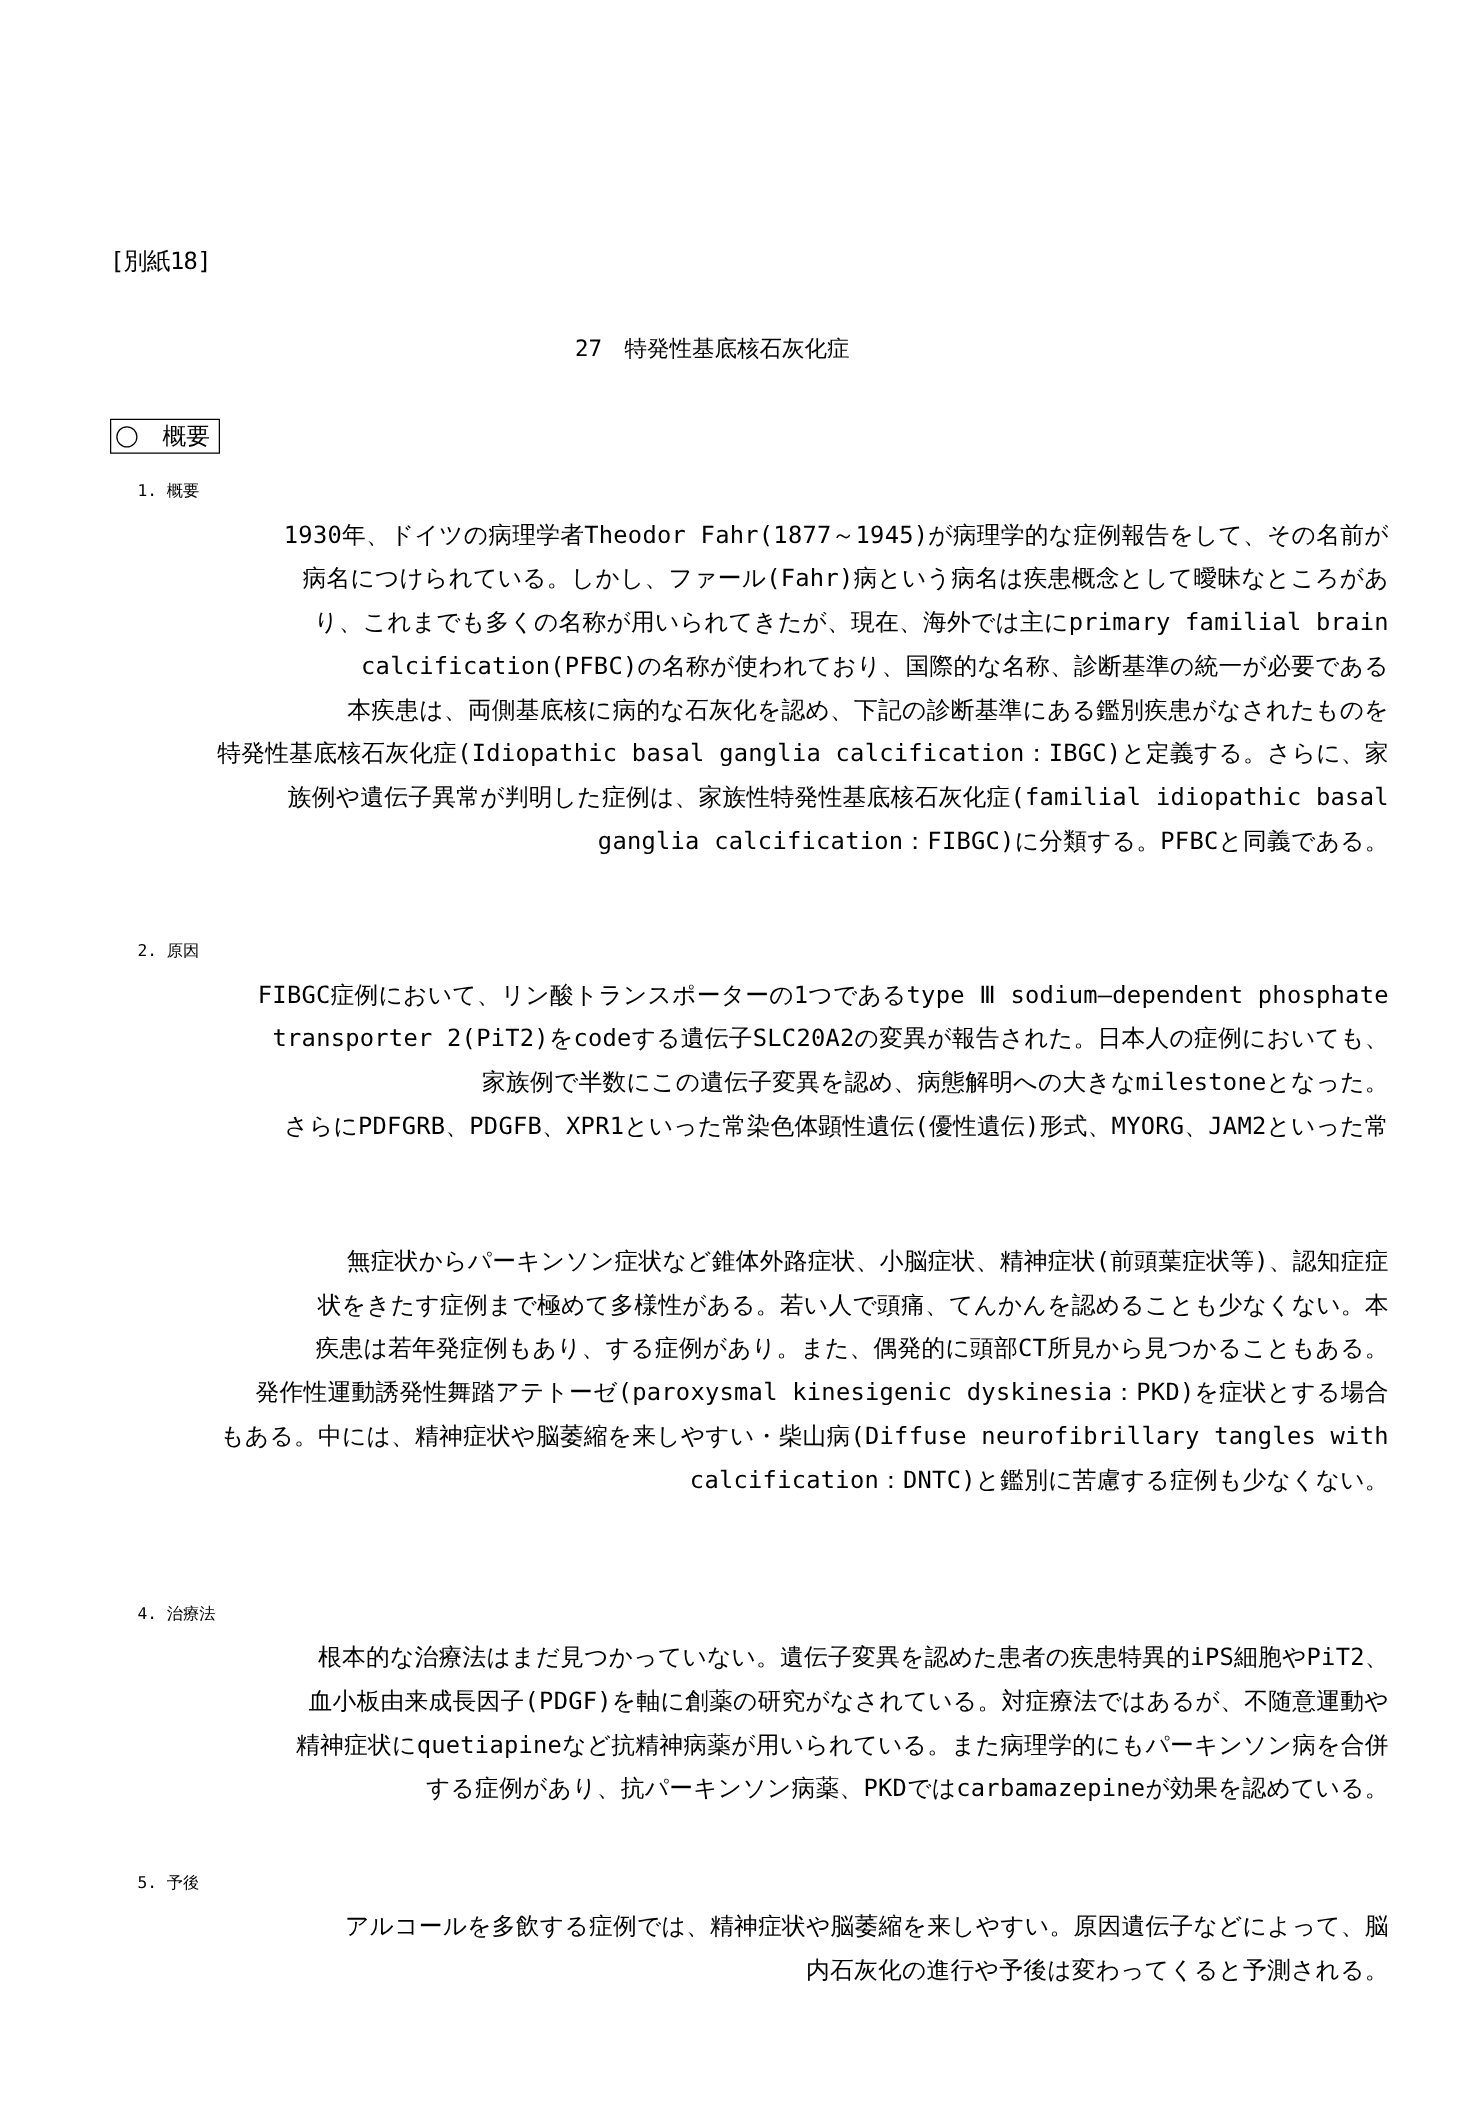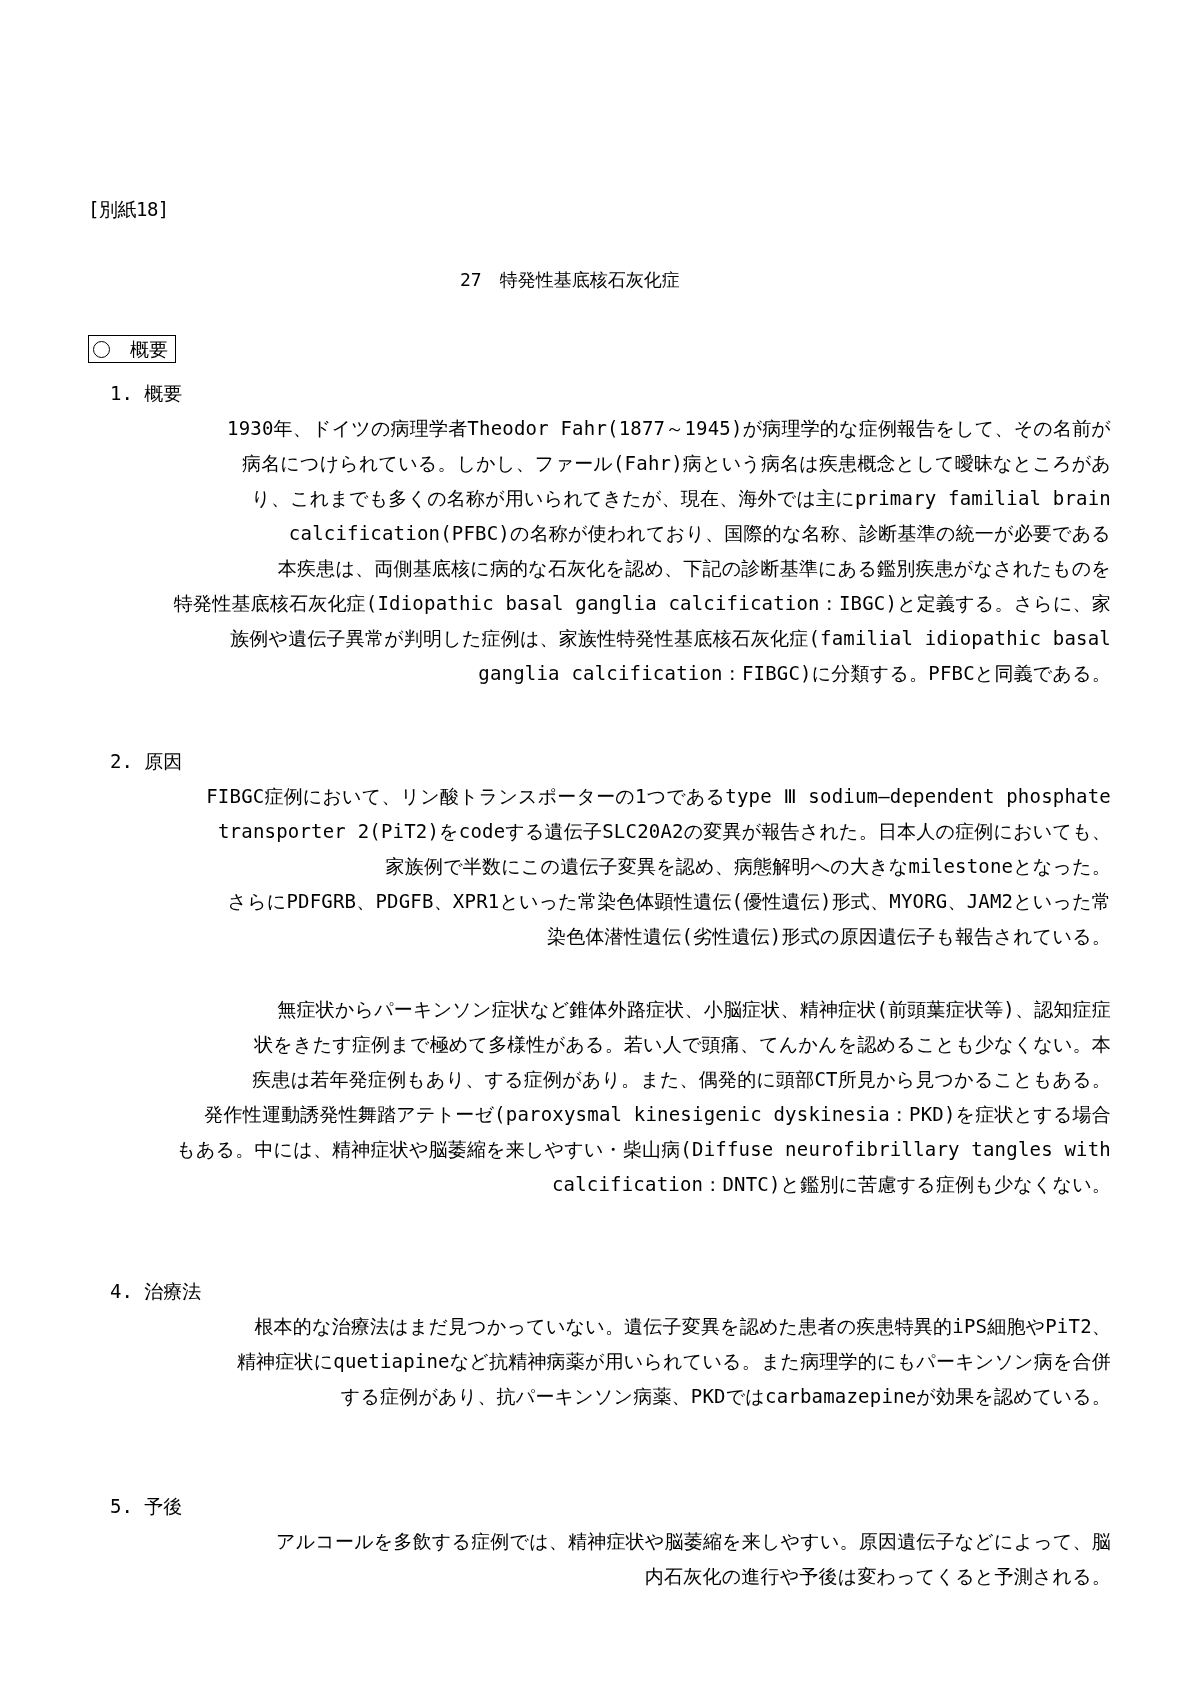--- a/index.html
+++ b/index.html
@@ -60,21 +60,21 @@
       border-radius: 50%;
       margin-left: 4px;
       margin-right: 20px;
     }
     .section {
       position: absolute;
       left: 110px;
       width: 1000px;
     }
     .section-heading {
-      font-size: 19px;
+      font-size: 13px;
       line-height: 35px;
       height: 35px;
       white-space: pre;
     }
     .para {
       margin: 0;
       padding-left: 21px;
       font-size: 19px;
       line-height: 35px;
       letter-spacing: 0.2px;
@@ -121,39 +121,39 @@
     </div>
   </div>
 
   <div class="section" style="top:700px;">
     <div class="section-heading"><span>2.</span> <span>原因</span></div>
     <div class="para" style="text-indent:0;">
       <span class="line indent">FIBGC症例において、リン酸トランスポーターの1つであるtype Ⅲ sodium―dependent phosphate</span>
       <span class="line sub">transporter 2(PiT2)をcodeする遺伝子SLC20A2の変異が報告された。日本人の症例においても、</span>
       <span class="line">家族例で半数にこの遺伝子変異を認め、病態解明への大きなmilestoneとなった。</span>
       <span class="line indent">さらにPDFGRB、PDGFB、XPR1といった常染色体顕性遺伝(優性遺伝)形式、MYORG、JAM2といった常</span>
-      <span class="line">染色体潜性遺伝(劣性遺伝)形式の原因遺伝子も報告されている。</span>
     </div>
   </div>
 
   <div class="section" style="top:948px;">
     <div class="para" style="text-indent:0;">
       <span class="line indent">無症状からパーキンソン症状など錐体外路症状、小脳症状、精神症状(前頭葉症状等)、認知症症</span>
       <span class="line">状をきたす症例まで極めて多様性がある。若い人で頭痛、てんかんを認めることも少なくない。本</span>
       <span class="line">疾患は若年発症例もあり、する症例があり。また、偶発的に頭部CT所見から見つかることもある。</span>
       <span class="line">発作性運動誘発性舞踏アテトーゼ(paroxysmal kinesigenic dyskinesia：PKD)を症状とする場合</span>
       <span class="line">もある。中には、精神症状や脳萎縮を来しやすい・柴山病(Diffuse neurofibrillary tangles with</span>
       <span class="line sub">calcification：DNTC)と鑑別に苦慮する症例も少なくない。</span>
     </div>
   </div>
 
   <div class="section" style="top:1230px;">
     <div class="section-heading"><span>4.</span> <span>治療法</span></div>
     <div class="para" style="text-indent:0;">
       <span class="line indent">根本的な治療法はまだ見つかっていない。遺伝子変異を認めた患者の疾患特異的iPS細胞やPiT2、</span>
+      <span class="line">血小板由来成長因子(PDGF)を軸に創薬の研究がなされている。対症療法ではあるが、不随意運動や</span>
       <span class="line">精神症状にquetiapineなど抗精神病薬が用いられている。また病理学的にもパーキンソン病を合併</span>
       <span class="line">する症例があり、抗パーキンソン病薬、PKDではcarbamazepineが効果を認めている。</span>
     </div>
   </div>
 
   <div class="section" style="top:1445px;">
     <div class="section-heading"><span>5.</span> <span>予後</span></div>
     <div class="para" style="text-indent:0;">
       <span class="line indent">アルコールを多飲する症例では、精神症状や脳萎縮を来しやすい。原因遺伝子などによって、脳</span>
       <span class="line">内石灰化の進行や予後は変わってくると予測される。</span>

